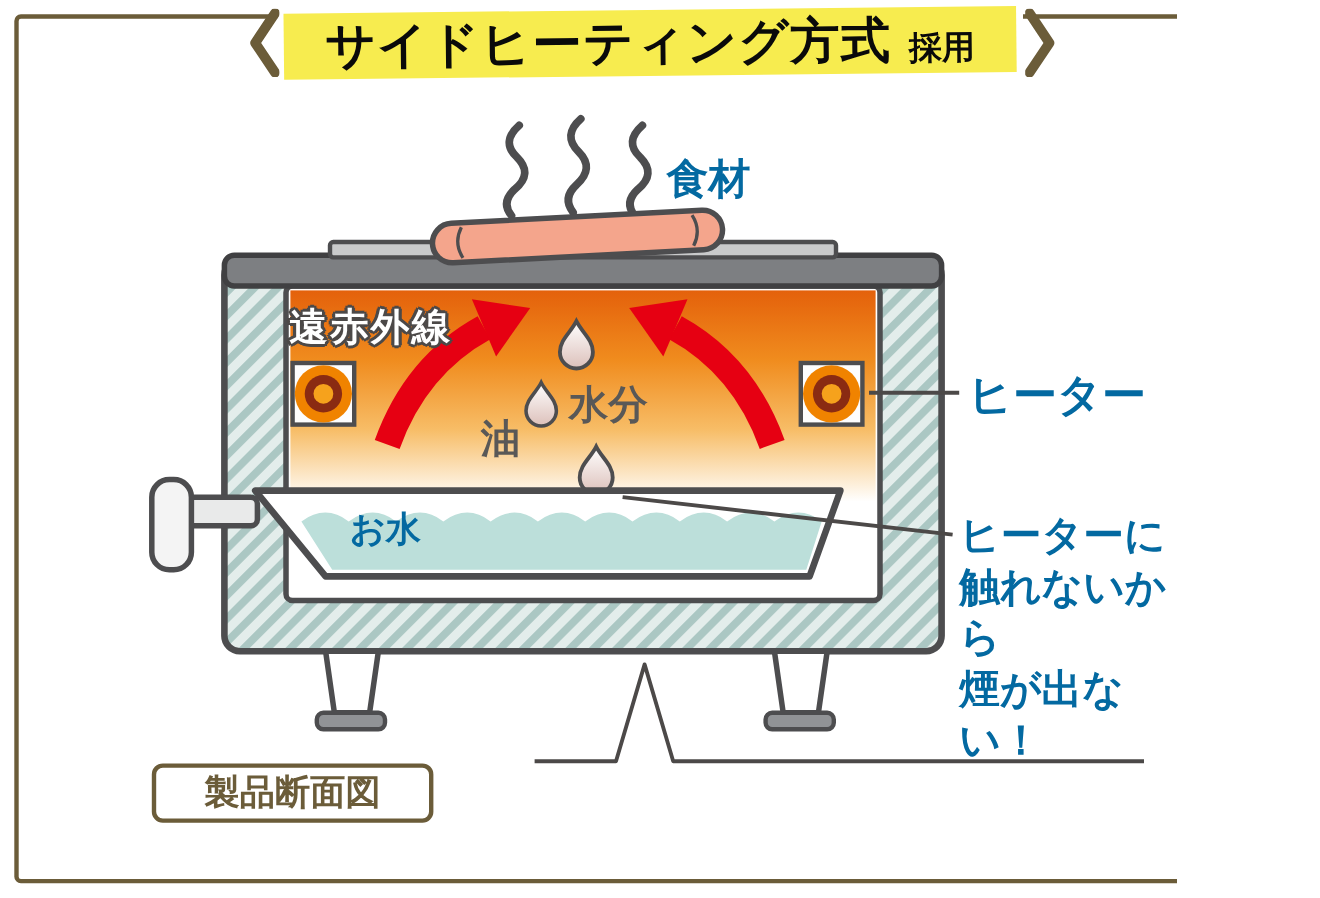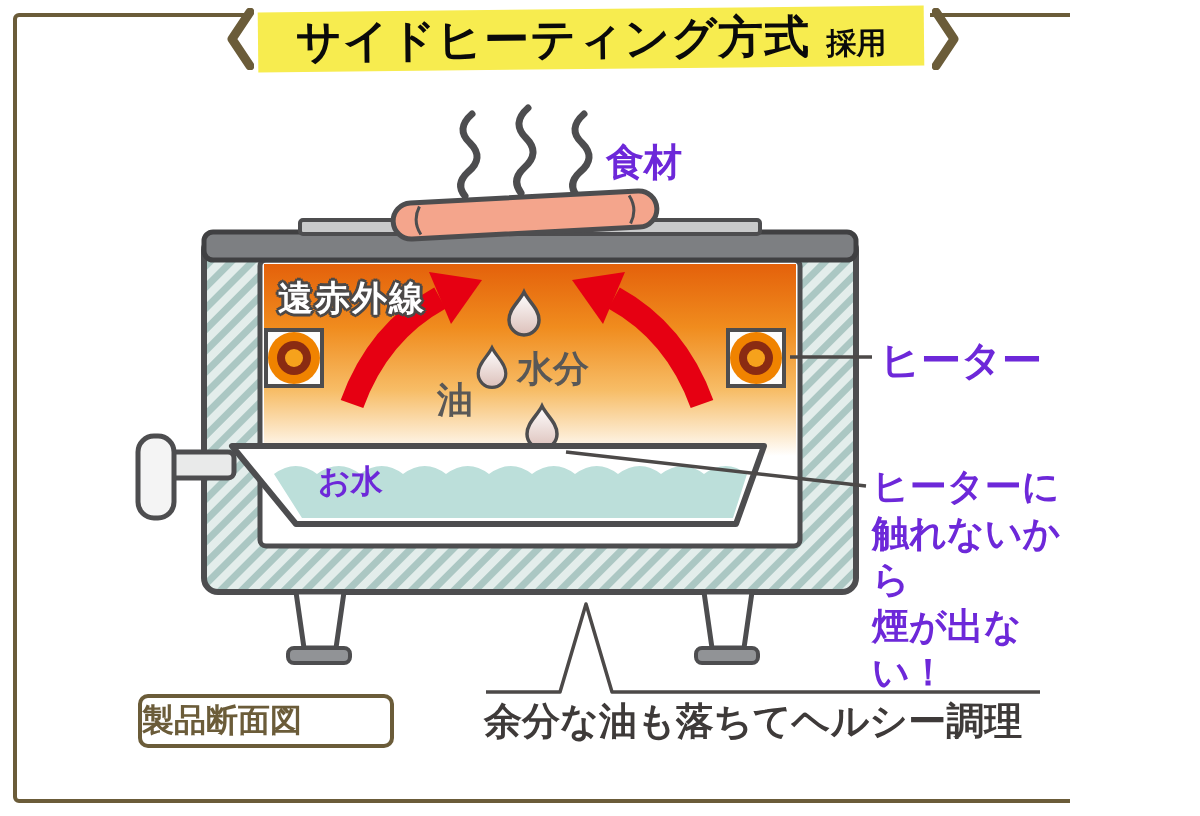--- a/index.html
+++ b/index.html
@@ -1,39 +1,39 @@
 <!DOCTYPE html>
 <html><head>
 <meta charset="utf-8">
 <style>
   html,body{margin:0;padding:0;background:#ffffff;}
   .stage{position:relative;width:1070px;height:816px;background:#ffffff;overflow:hidden;
          font-family:"DejaVu Sans","Liberation Sans",sans-serif;}
   .stage svg.base{position:absolute;left:0;top:0;}
-  .txt{position:absolute;color:#6d28d9;font-weight:700;line-height:1.2;white-space:nowrap;}
+  .txt{position:absolute;color:#0369a1;font-weight:700;line-height:1.2;white-space:nowrap;}
   .title-backing{position:absolute;left:252px;top:4px;width:678px;height:70px;background:#ffffff;}
   .title-box{position:absolute;left:258px;top:9px;width:666px;height:60px;background:#f7ec4f;
              display:flex;align-items:center;justify-content:center;transform:rotate(-0.6deg);}
   .title-main{font-size:45px;font-weight:800;color:#0a0a0a;letter-spacing:1px;}
   .title-suffix{font-size:30px;font-weight:800;color:#0a0a0a;margin-left:16px;margin-top:14px;}
   .chevron{position:absolute;top:8px;width:30px;height:62px;}
   .chevron.left{left:224px;}
   .chevron.right{left:932px;}
   .lbl-food{left:606px;top:140px;font-size:38px;}
   .lbl-infrared{left:263px;top:277px;font-size:35px;font-weight:800;color:#ffffff;letter-spacing:2px;
      text-shadow:-3px 0 #4c4948,3px 0 #4c4948,0 -3px #4c4948,0 3px #4c4948,
-                 -2px -2px #4c4948,2px -2px #4c4948,-2px 2px #4c4948,2px 2px #4c4948;margin-left:15px;}
+                 -2px -2px #4c4948,2px -2px #4c4948,-2px 2px #4c4948,2px 2px #4c4948;}
   .lbl-moisture{left:517px;top:347px;font-size:36px;color:#595857;}
   .lbl-oil{left:437px;top:378px;font-size:36px;color:#595857;}
   .lbl-water{left:318px;top:462px;font-size:32px;}
   .lbl-heater{left:880px;top:336px;font-size:40px;}
   .lbl-nosmoke{left:872px;top:464px;font-size:37px;line-height:1.26;white-space:pre-line;}
   .lbl-healthy{left:484px;top:699px;font-size:38px;color:#3e3a39;}
   .badge{position:absolute;left:138px;top:694px;width:248px;height:46px;border:4px solid #6b5c39;
-         border-radius:10px;background:#fff;display:flex;align-items:center;
+         border-radius:10px;background:#fff;display:flex;align-items:center;justify-content:center;
          font-size:32px;font-weight:800;color:#6b5c39;}
 </style>
 </head>
 <body>
 
 <div class="stage">
 
   <svg class="base" width="1200" height="816" viewBox="0 0 1200 816">
     <defs>
       <pattern id="hatch" width="15" height="15" patternUnits="userSpaceOnUse" patternTransform="rotate(45)">
@@ -141,18 +141,17 @@
 
   <div class="txt lbl-food">食材</div>
   <div class="txt lbl-infrared">遠赤外線</div>
   <div class="txt lbl-moisture">水分</div>
   <div class="txt lbl-oil">油</div>
   <div class="txt lbl-water">お水</div>
   <div class="txt lbl-heater">ヒーター</div>
   <div class="txt lbl-nosmoke">ヒーターに
 触れないから
 煙が出ない！</div>
-  <div class="txt lbl-healthy">余分な油も落ちてヘルシー調理</div>
   <div class="badge">
     <span>製品断面図</span>
   </div>
 
 </div>
 
 </body></html>

